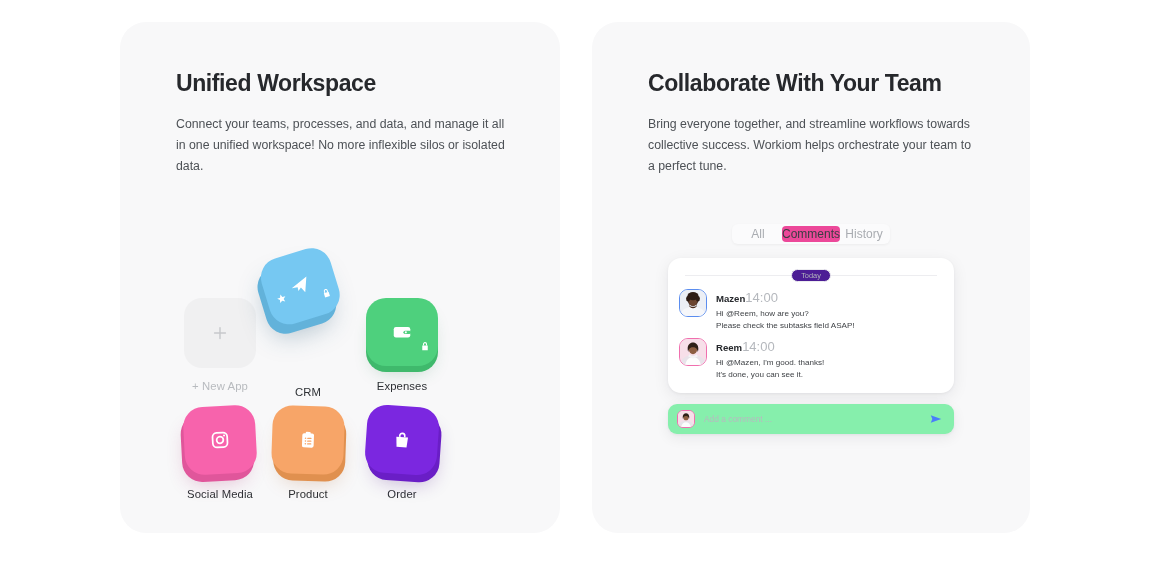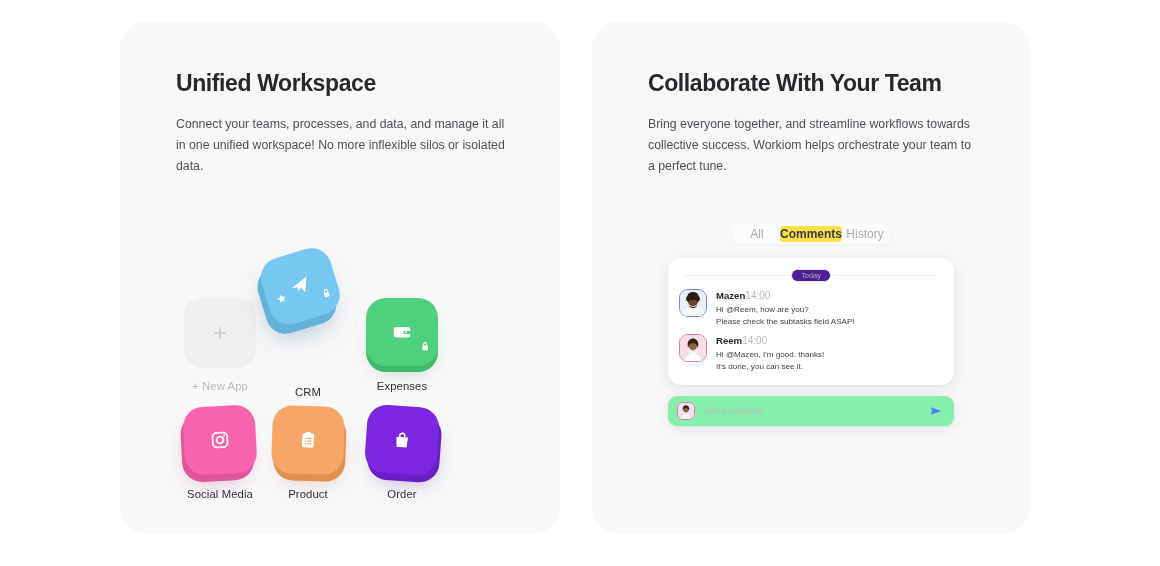--- a/index.html
+++ b/index.html
@@ -143,23 +143,23 @@
   .tab {
     flex: 1;
     height: 16px;
     line-height: 16px;
     text-align: center;
     font-size: 12px;
     color: #a9acb1;
     border-radius: 4px;
   }
   .tab.active {
-    background: #fde047;
+    background: #ec4899;
     color: #3a3d42;
-    font-weight: 700;
+    font-weight: 400;
   }
 
   .chat-card {
     margin-top: 14px;
     background: #ffffff;
     border-radius: 13px;
     padding: 10px 11px 13px 11px;
     box-shadow: 0 4px 16px rgba(20,25,40,0.08), 0 1px 3px rgba(20,25,40,0.05);
   }
 
@@ -196,21 +196,21 @@
     overflow: hidden;
     position: relative;
   }
   .avatar.blue { border: 1.4px solid #5b8def; background: #eef2fb; }
   .avatar.pink { border: 1.4px solid #f06fae; background: #fbe9f3; }
   .avatar svg { display: block; width: 100%; height: 100%; }
 
   .msg-body { padding-top: 1px; }
   .msg-head { display: flex; align-items: baseline; }
   .msg-name { font-size: 9.6px; font-weight: 700; color: #26282c; }
-  .msg-time { font-size: 10px; color: #b5b8bd; }
+  .msg-time { font-size: 13px; color: #b5b8bd; }
   .msg-line { font-size: 8.1px; line-height: 11.5px; color: #3f4246; margin-top: 3px; }
   .msg-line + .msg-line { margin-top: 0; }
 
   .comment-bar {
     margin-top: 11px;
     height: 30px;
     background: #86efac;
     border-radius: 9px;
     display: flex;
     align-items: center;

